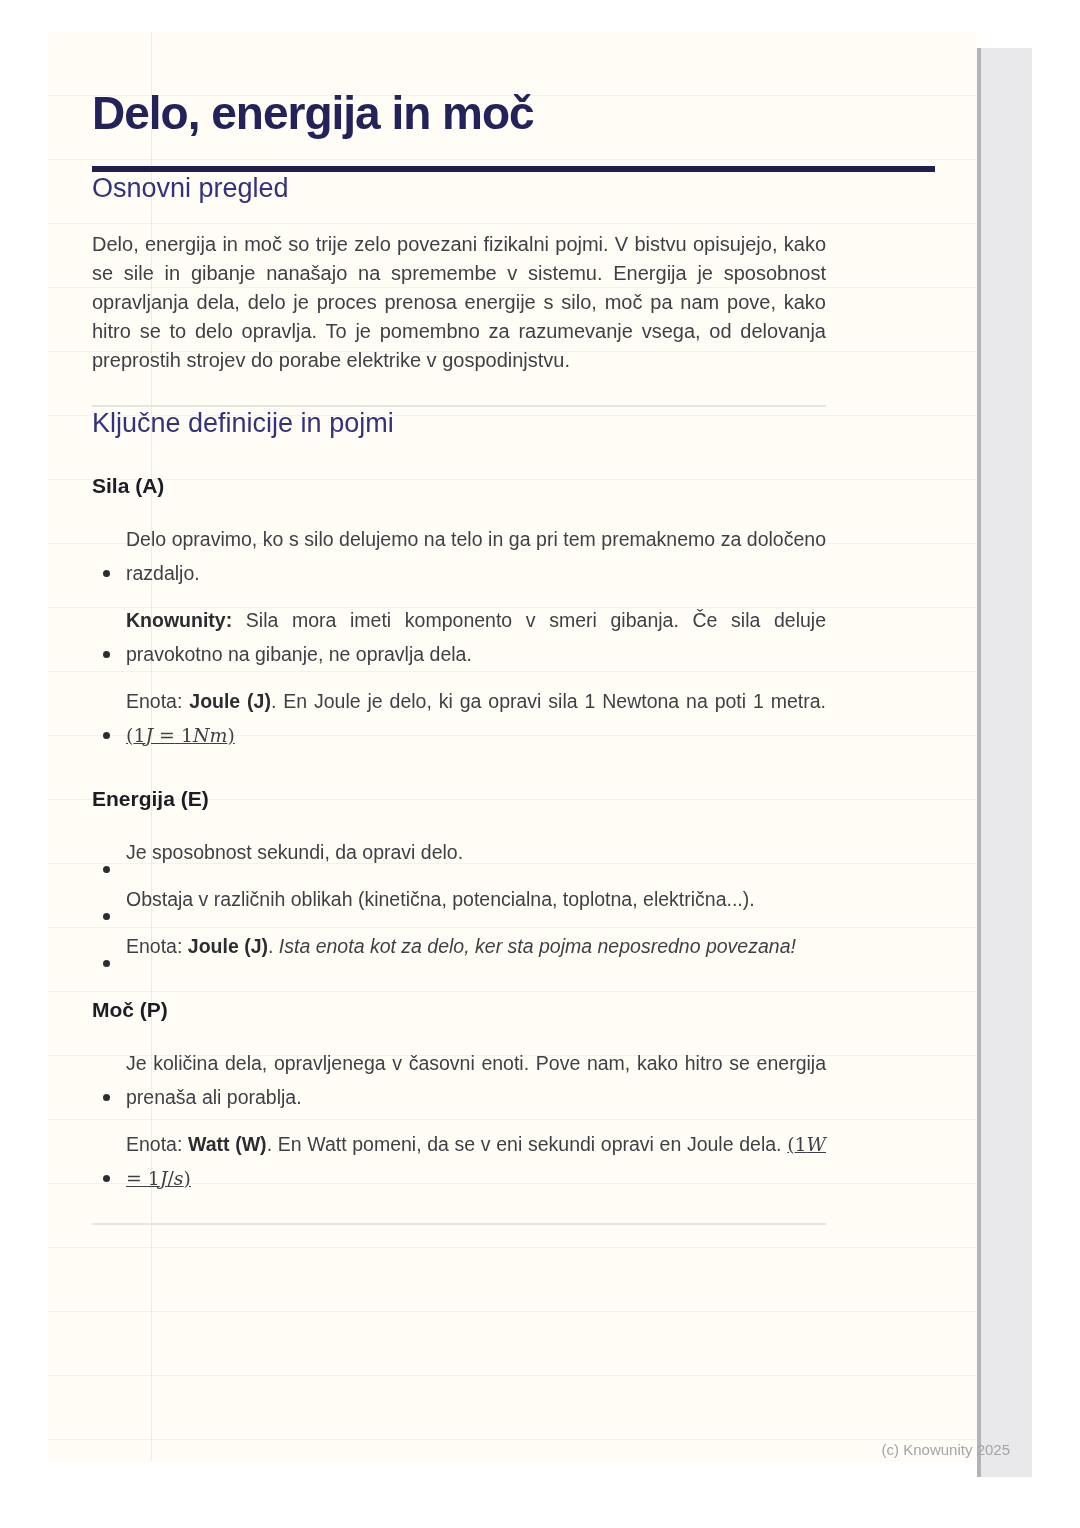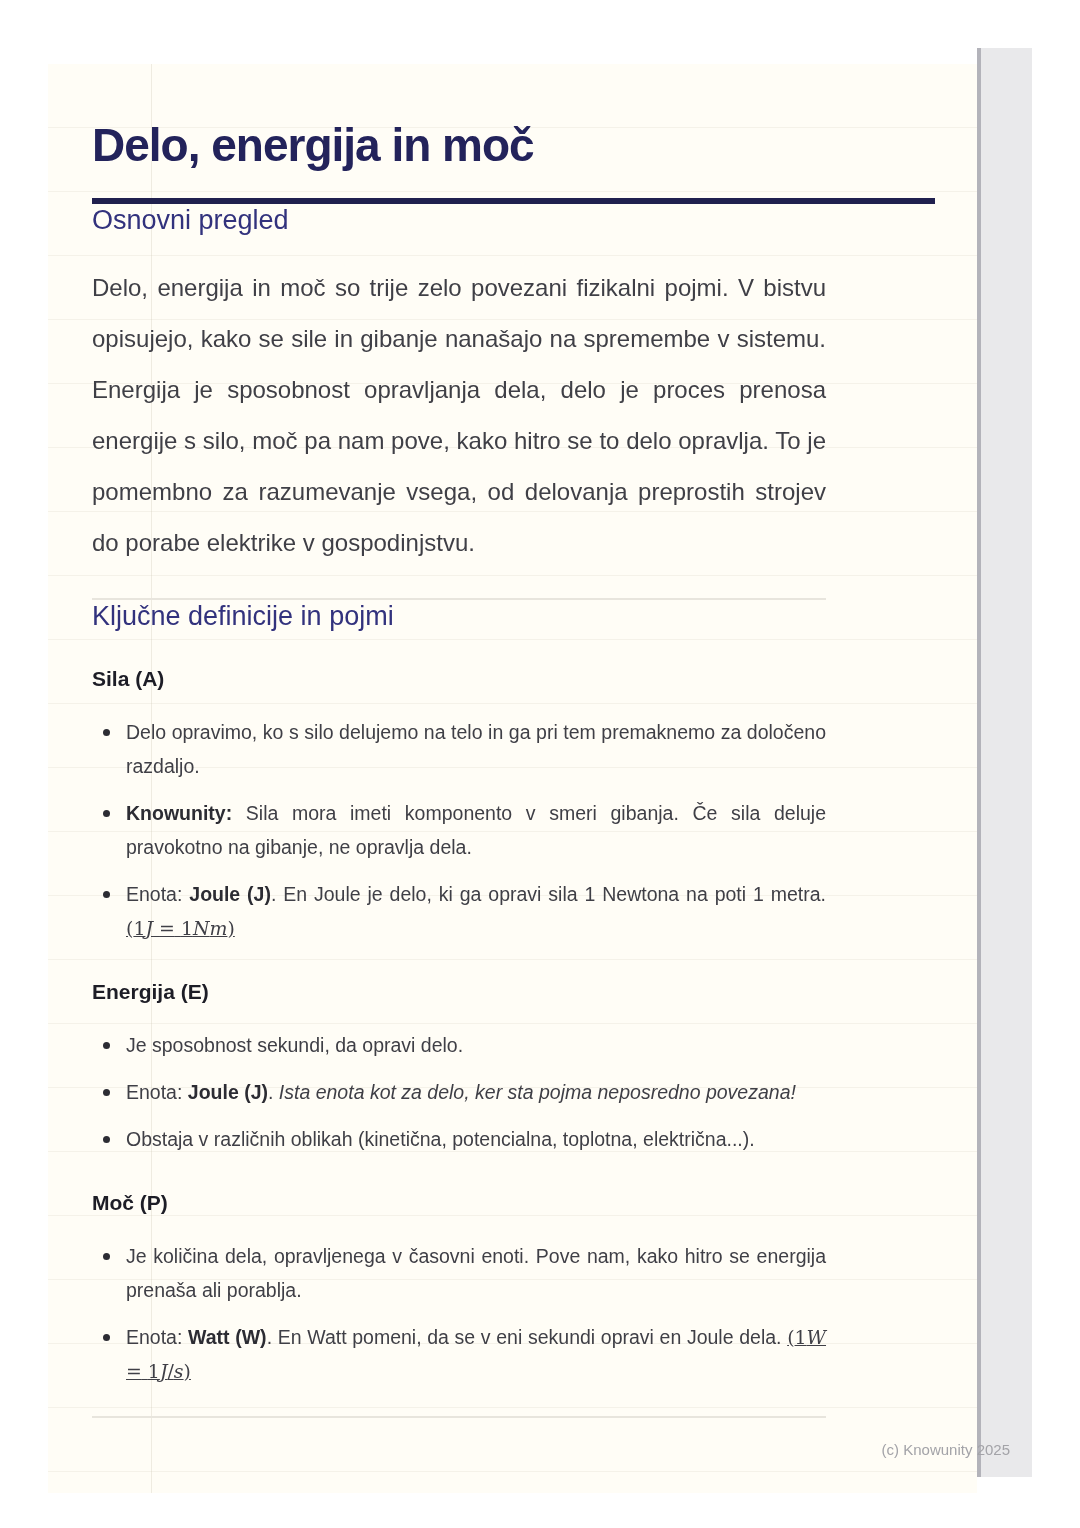--- a/index.html
+++ b/index.html
@@ -1,38 +1,38 @@
 <!DOCTYPE html>
 <html><head>
 <meta charset="utf-8">
 <style>
   html,body{margin:0;padding:0;background:#ffffff;}
   .canvas{position:relative;width:1080px;height:1528px;background:#ffffff;overflow:hidden;
           font-family:"Liberation Sans",sans-serif;}
-  .page{position:absolute;left:48px;top:64px;width:929px;height:1429px;
+  .page{position:absolute;left:48px;top:32px;width:929px;height:1429px;
         background-color:#fffdf6;
         background-image:
           linear-gradient(90deg, transparent 0 103px, rgba(205,198,180,0.32) 103px 104px, transparent 104px),
           repeating-linear-gradient(180deg, transparent 0 63px, rgba(205,198,180,0.20) 63px 64px);}
   .page-edge{position:absolute;left:977px;top:48px;width:55px;height:1429px;
              background:#e9e9eb;border-left:4px solid #b3b3ba;box-sizing:border-box;}
   .content{position:absolute;left:44px;top:0;width:843px;}
   h1.title{margin:55px 0 0 0;font-size:46px;line-height:52px;font-weight:bold;
            letter-spacing:-1px;color:#23235b;}
   .title-rule{margin-top:27px;width:843px;height:6px;background:#20204e;}
   h2.sec{margin:0;font-size:27px;line-height:32px;font-weight:normal;color:#32327d;}
   .sec-overview{margin-top:47px;}
   .sec-definitions{margin-top:36px;}
   .sec-details{margin-top:40px;}
-  p.body{margin:26px 0 14px 0;width:734px;font-size:24px;line-height:51px;
+  p.body{margin:26px 0 14px 0;width:734px;font-size:20px;line-height:29px;
          color:#3f3f46;text-align:justify;}
   .divider{margin-top:30px;width:734px;height:2px;background:#e8e5dd;}
   h3.term{margin:34px 0 0 0;font-size:21px;line-height:25px;font-weight:bold;color:#1d1d26;}
   ul.blist{list-style:none;margin:24px 0 0 0;padding:0;width:734px;}
-  ul.blist li{display:flex;font-size:19.5px;line-height:34px;color:#3f3f46;}
+  ul.blist li{display:flex;font-size:19.5px;line-height:34px;color:#3f3f46;align-items:center;}
   ul.blist li + li{margin-top:13px;}
   .dot{flex:0 0 34px;position:relative;}
   .dot::after{content:"";position:absolute;left:11px;top:14px;width:7px;height:7px;
               border-radius:50%;background:#2c2c33;}
   .btext{flex:1;text-align:justify;}
   .seg-b{font-weight:bold;color:#2c2c33;}
   .seg-i{font-style:italic;}
   .seg-m{font-family:"DejaVu Serif",serif;font-size:0.97em;text-decoration:underline;}
   .seg-m .mi{font-style:italic;}
   .copyright{position:absolute;top:1441px;right:70px;z-index:3;font-size:15px;
@@ -73,25 +73,25 @@
             </li>
           </ul>
           <h3 class="term">Energija (E)</h3>
           <ul class="blist">
             <li>
               <span class="dot"></span>
               <span class="btext"><span class="seg-n">Je sposobnost sekundi, da opravi delo.</span></span>
             </li>
             <li>
               <span class="dot"></span>
-              <span class="btext"><span class="seg-n">Enota: </span><span class="seg-b">Joule (J)</span><span class="seg-n">. </span><span class="seg-i">Ista enota kot za delo, ker sta pojma neposredno povezana!</span></span>
+              <span class="btext"><span class="seg-n">Obstaja v različnih oblikah (kinetična, potencialna, toplotna, električna...).</span></span>
             </li>
             <li>
               <span class="dot"></span>
-              <span class="btext"><span class="seg-n">Obstaja v različnih oblikah (kinetična, potencialna, toplotna, električna...).</span></span>
+              <span class="btext"><span class="seg-n">Enota: </span><span class="seg-b">Joule (J)</span><span class="seg-n">. </span><span class="seg-i">Ista enota kot za delo, ker sta pojma neposredno povezana!</span></span>
             </li>
           </ul>
           <h3 class="term">Moč (P)</h3>
           <ul class="blist">
             <li>
               <span class="dot"></span>
               <span class="btext"><span class="seg-n">Je količina dela, opravljenega v časovni enoti. Pove nam, kako hitro se energija prenaša ali porablja.</span></span>
             </li>
             <li>
               <span class="dot"></span>

